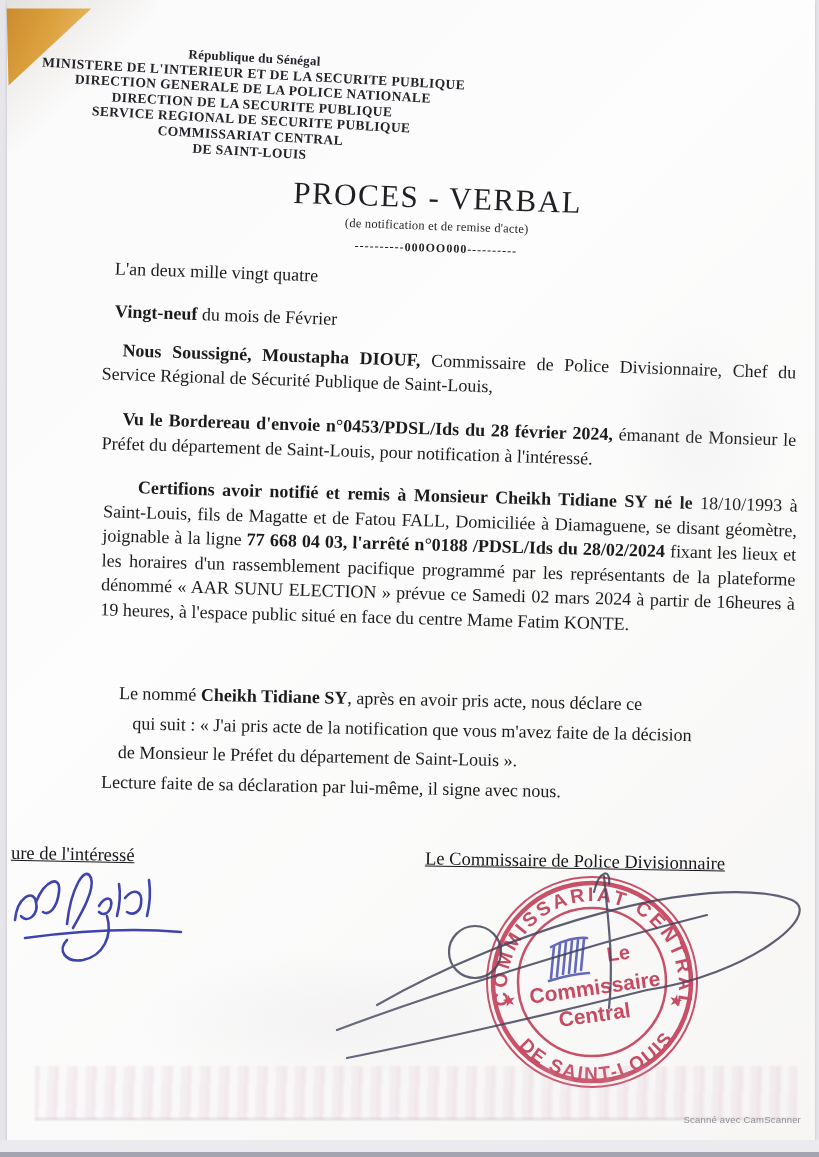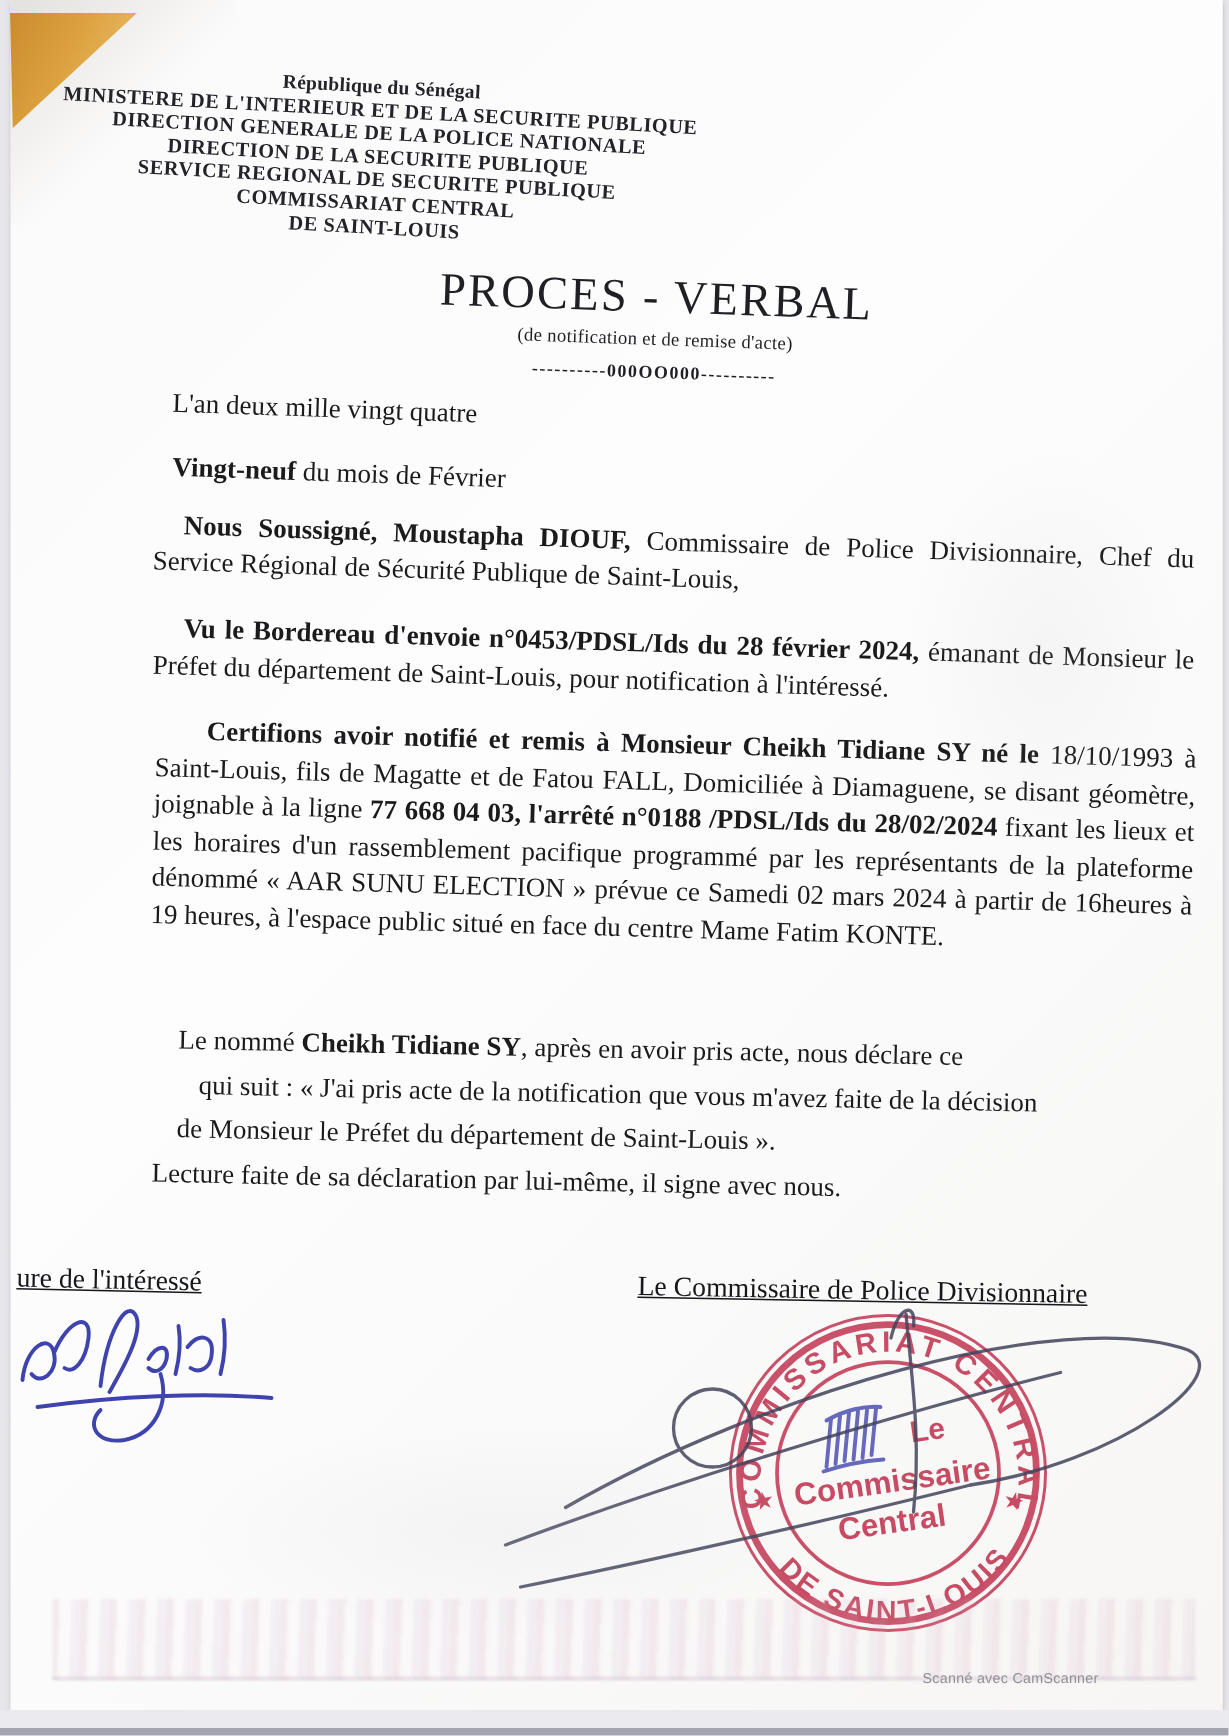--- a/index.html
+++ b/index.html
@@ -29,21 +29,21 @@
   .p-decl .dl2{padding-left:30px;}
   .p-decl .dl3{padding-left:16px;}
   .sig-label{position:absolute;font-size:18.5px;text-decoration:underline;color:#17171c;}
   .sig-left-label{left:4px;top:844px;transform:rotate(1.2deg);}
   .sig-right-label{left:418px;top:851px;transform:rotate(1deg);}
   .svg-abs{position:absolute;}
   .noise-band{position:absolute;left:28px;top:1066px;width:762px;height:52px;background:repeating-linear-gradient(92deg,rgba(216,168,190,.20) 0 5px,rgba(238,224,234,.05) 5px 13px,rgba(205,170,195,.14) 13px 19px);filter:blur(1.2px);border-bottom:2px solid rgba(168,140,165,.28);}
   .blotch{position:absolute;border-radius:50%;pointer-events:none;}
   .b1{left:600px;top:300px;width:180px;height:260px;background:radial-gradient(closest-side,rgba(190,190,200,.10),rgba(190,190,200,0));}
   .b2{left:120px;top:950px;width:420px;height:140px;background:radial-gradient(closest-side,rgba(200,195,205,.12),rgba(200,195,205,0));}
-  .camscanner{position:absolute;left:608px;top:1114px;width:186px;font-family:"Liberation Sans",sans-serif;font-size:9.5px;color:#8f8f95;letter-spacing:.2px;}
+  .camscanner{position:absolute;left:608px;top:1114px;width:186px;text-align:right;font-family:"Liberation Sans",sans-serif;font-size:9.5px;color:#8f8f95;letter-spacing:.2px;}
   b{font-weight:bold;}
 </style>
 </head>
 <body>
 
 <div class="page">
   <div class="paper">
     <div class="corner-shade"></div>
 
     <div class="header doc-text">

